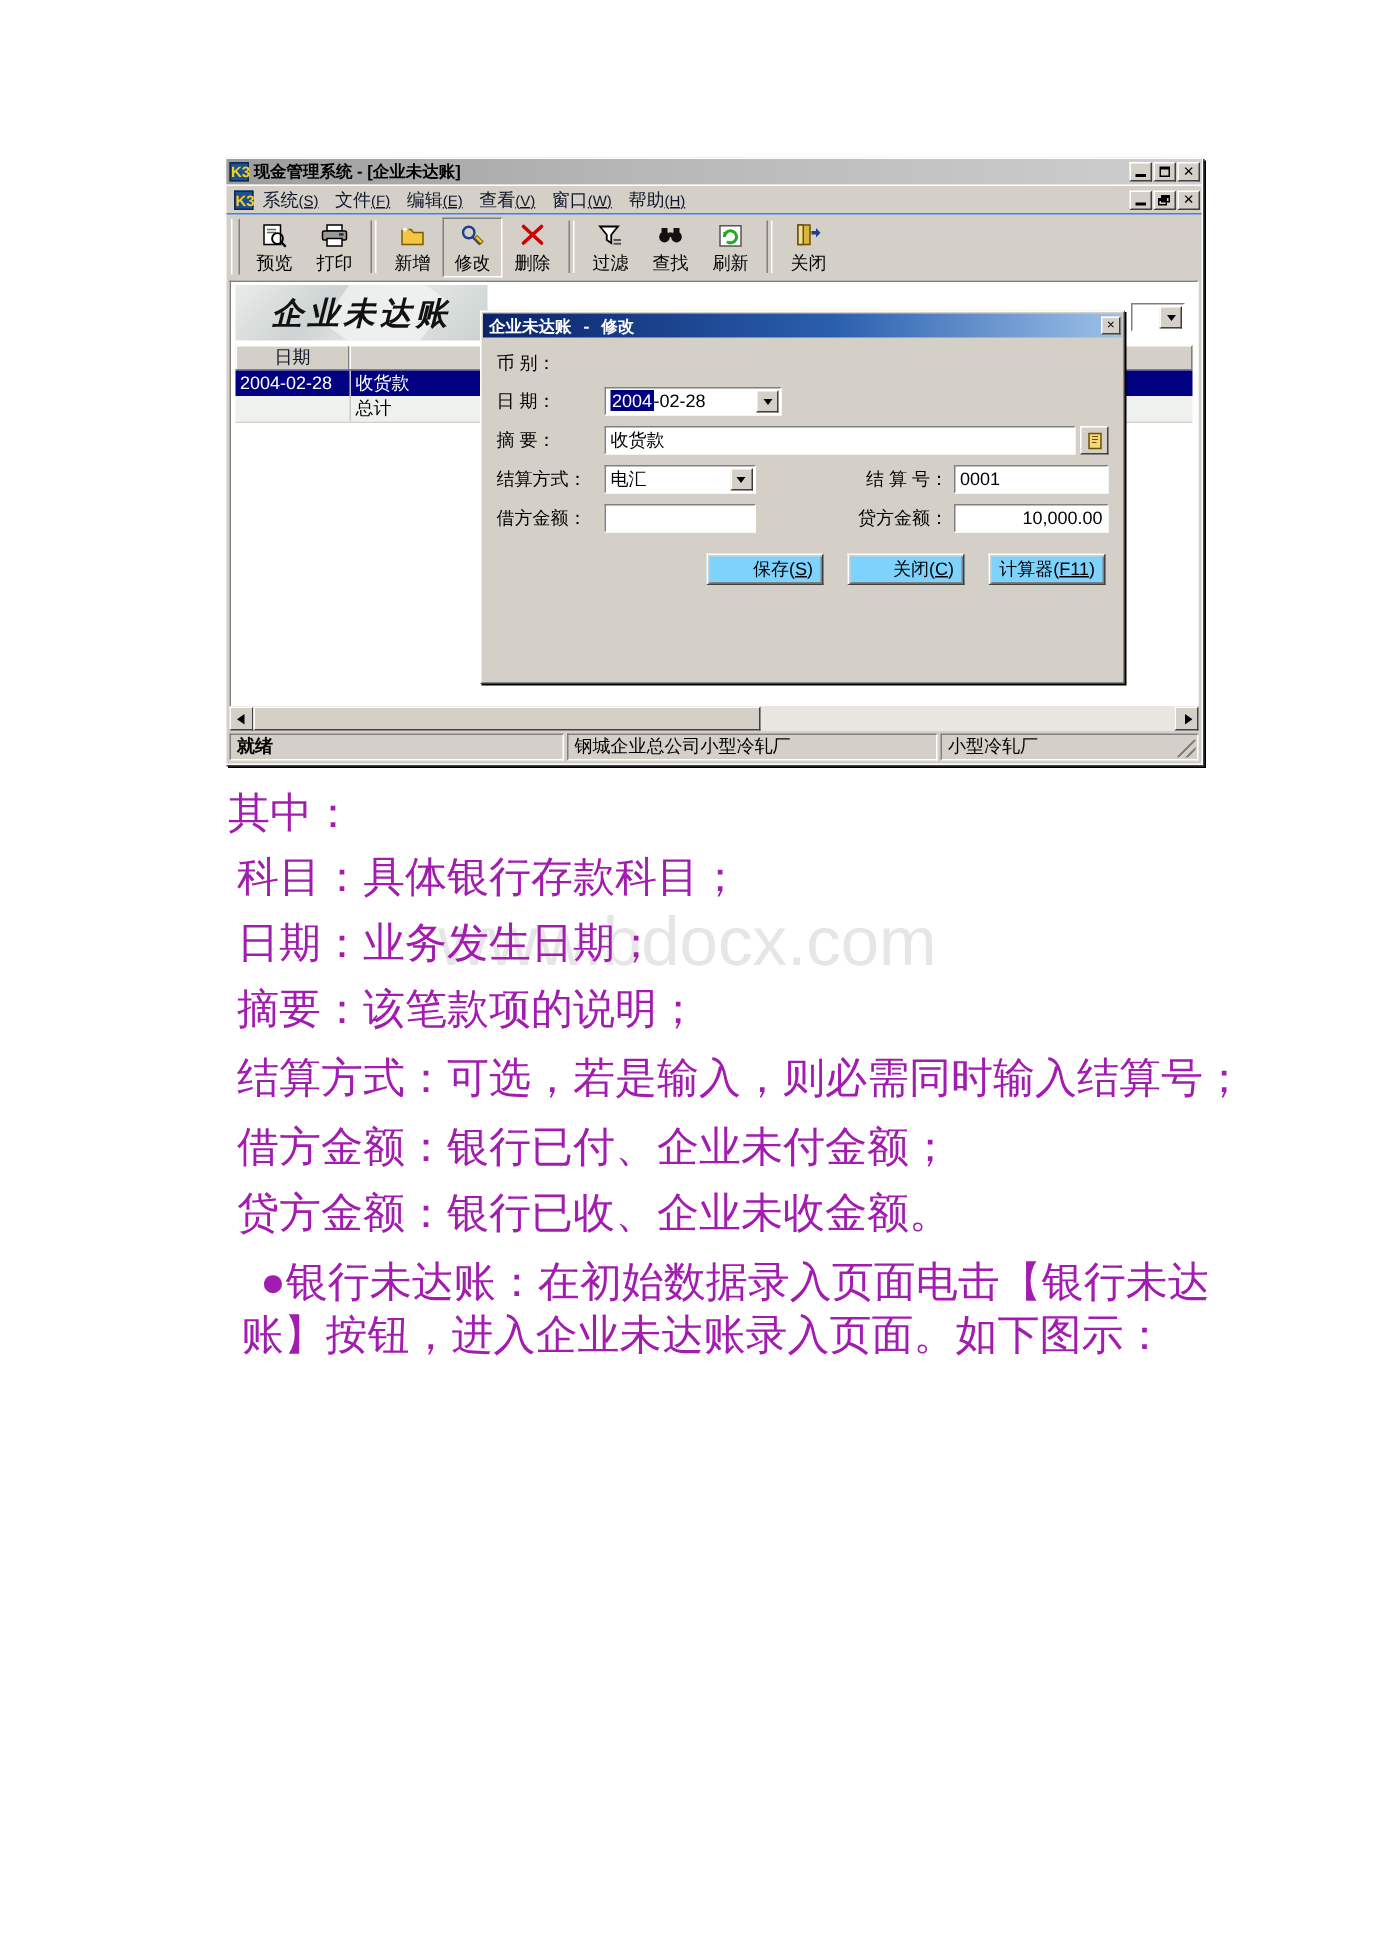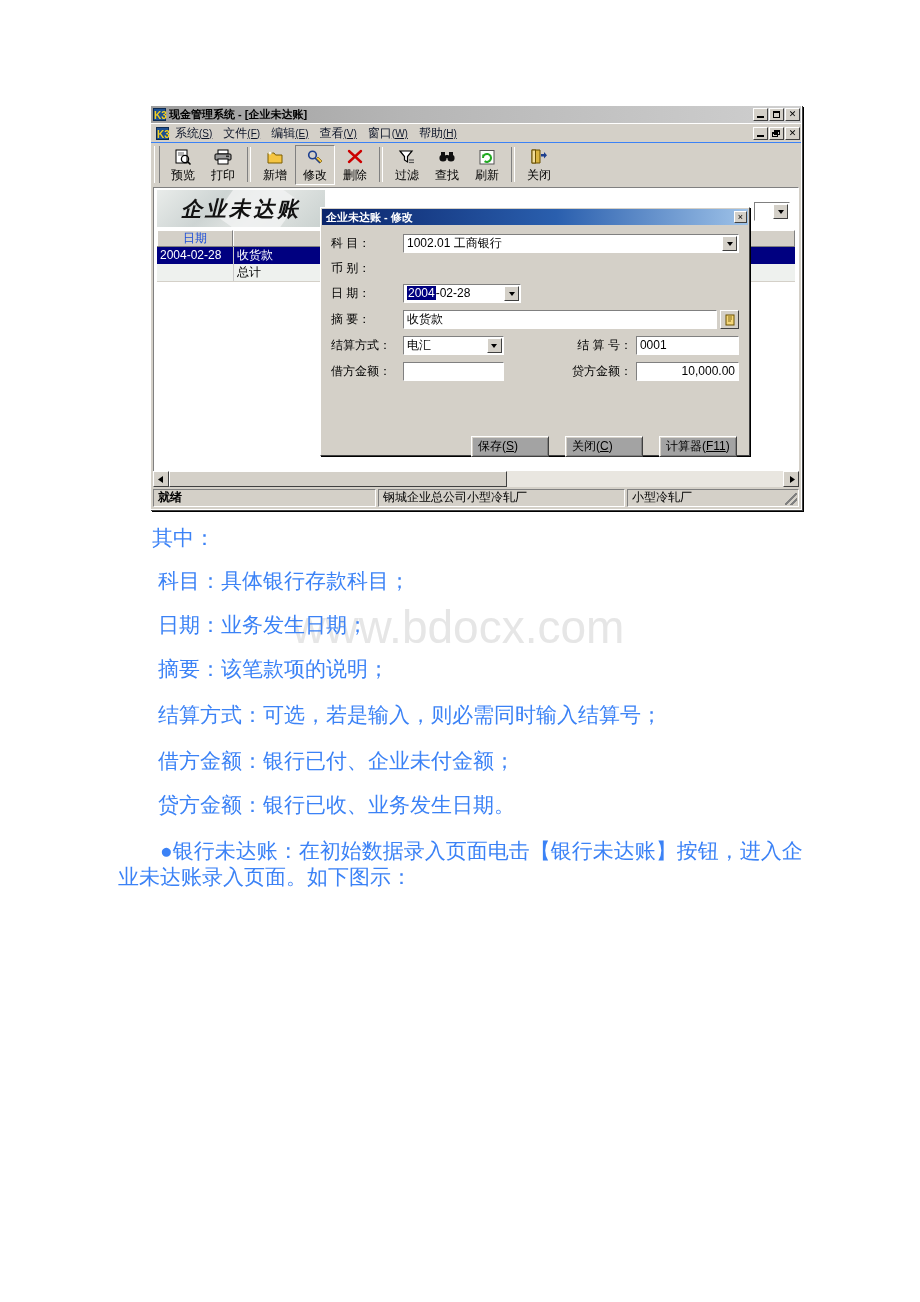--- a/index.html
+++ b/index.html
@@ -290,21 +290,21 @@
     box-sizing: border-box;
   }
   .gh {
     border-right: 1px solid #808080;
     border-top: 1px solid #ffffff;
     border-left: 1px solid #ffffff;
     font-size: 12px;
     text-align: center;
     line-height: 15px;
     box-sizing: border-box;
-    color: #1d4ed8;
+    color: #0f172a;
     overflow: hidden;
     white-space: nowrap;
     font-family: "Liberation Sans", sans-serif;
   }
   .gh.c-date { width: 76px; }
   .gh.c-memo { width: 480px; }
   .gh.c-debit { width: 82px; text-align: left; padding-left: 4px;}
   .grid-row {
     display: flex;
     height: 17px;
@@ -414,20 +414,21 @@
     box-shadow: 1px 1px 0 #000;
   }
   .dlg-title {
     height: 16px;
     margin: 1px;
     background: linear-gradient(to right, #0a246a 0%, #2a5fae 55%, #9ec2e8 100%);
     display: flex;
     align-items: center;
     padding: 0 1px 0 4px;
     box-sizing: border-box;
+    font-family: Liberation Mono, monospace;
   }
   .dlg-title .dt {
     flex: 1 1 auto;
     color: #ffffff;
     font-weight: bold;
     font-size: 11px;
     white-space: nowrap;
   }
   .dlg-close {
     width: 13px; height: 12px;
@@ -518,50 +519,50 @@
   .btnrow {
     display: flex;
     justify-content: flex-end;
     gap: 16px;
     margin-top: 14px;
     padding-right: 2px;
   }
   .btn {
     min-width: 78px;
     height: 21px;
-    background: #a3a3a3;
+    background: #7dd3fc;
     border: 1px solid;
     border-color: #ffffff #404040 #404040 #ffffff;
     box-shadow: inset 1px 1px 0 #d4d0c8, inset -1px -1px 0 #808080;
     box-sizing: border-box;
     font-size: 12px;
     line-height: 19px;
-    text-align: left;
+    text-align: right;
     color: #000;
     white-space: nowrap;
     padding: 0 6px;
     font-family: "Liberation Sans", sans-serif;
-    margin-top: 41px;
   }
   .u { text-decoration: underline; }
 
   
   .doc {
     position: absolute;
     left: 0; top: 0;
     width: 920px;
     z-index: 2;
   }
   .para {
     position: absolute;
     font-family: "Liberation Serif", "DejaVu Serif", serif;
-    font-size: 21px;
-    color: #3b82f6;
+    font-size: 28px;
+    color: #a21caf;
     white-space: nowrap;
     line-height: 1.25;
+    text-align: center;
   }
   .para.wrap { white-space: normal; width: 700px; }
 </style>
 </head>
 <body>
 
 <div id="watermark">www.bdocx.com</div>
 
 <div id="app-window">
 
@@ -762,29 +763,20 @@
 </div>
 
 <div id="dialog">
   <div class="dlg-title">
     <div class="dt">企业未达账 - 修改</div>
     <div class="dlg-close">×</div>
   </div>
 
   <div class="dlg-body">
 
-    <div class="row">
-      <div class="flabel w70">科    目：</div>
-      <div class="combo" style="flex:1 1 auto;">
-        <div class="cval">1002.01 工商银行</div>
-        <div class="cbtn">
-            <span class="caret"></span>
-          </div>
-      </div>
-    </div>
 
     <div class="row">
       <div class="flabel w70">币    别：</div>
     </div>
 
     <div class="row">
       <div class="flabel w70">日    期：</div>
       <div class="combo" style="width:118px;">
         <div class="cval"><span class="sel-blue">2004</span><span>-02-28</span></div>
         <div class="cbtn">
@@ -831,15 +823,15 @@
   </div>
 </div>
 
 <div class="doc">
   <div class="para" style="left:152px; top:525px;">其中：</div>
   <div class="para" style="left:158px; top:568px;">科目：具体银行存款科目；</div>
   <div class="para" style="left:158px; top:612px;">日期：业务发生日期；</div>
   <div class="para" style="left:158px; top:656px;">摘要：该笔款项的说明；</div>
   <div class="para" style="left:158px; top:702px;">结算方式：可选，若是输入，则必需同时输入结算号；</div>
   <div class="para" style="left:158px; top:748px;">借方金额：银行已付、企业未付金额；</div>
-  <div class="para" style="left:158px; top:792px;">贷方金额：银行已收、业务发生日期。</div>
+  <div class="para" style="left:158px; top:792px;">贷方金额：银行已收、企业未收金额。</div>
   <div class="para wrap" style="left:118px; top:838px; width:702px; text-indent:42px;">●银行未达账：在初始数据录入页面电击【银行未达账】按钮，进入企业未达账录入页面。如下图示：</div>
 </div>
 
 </body></html>

